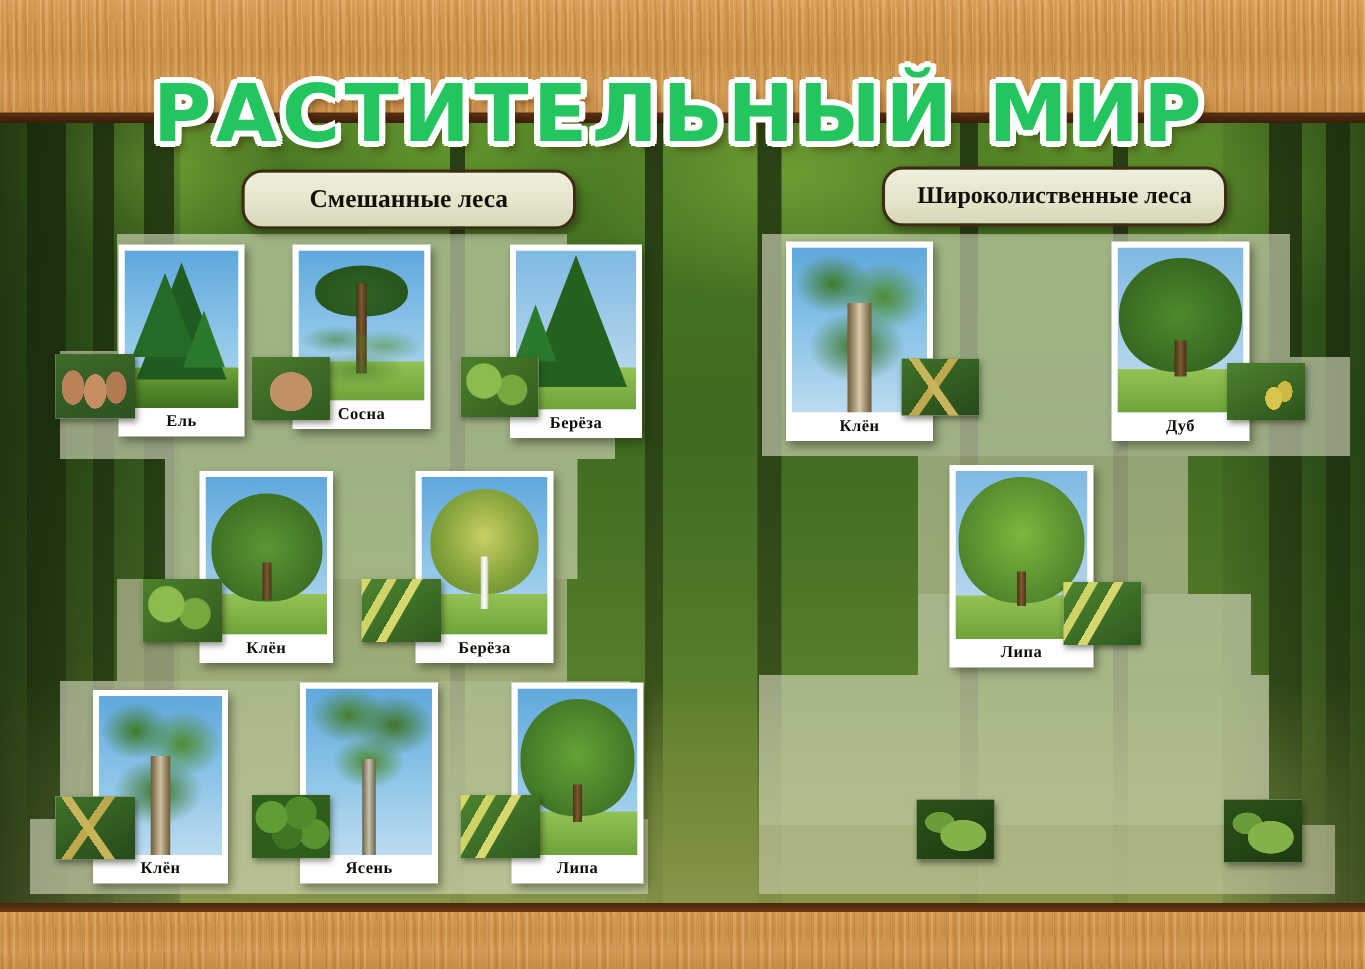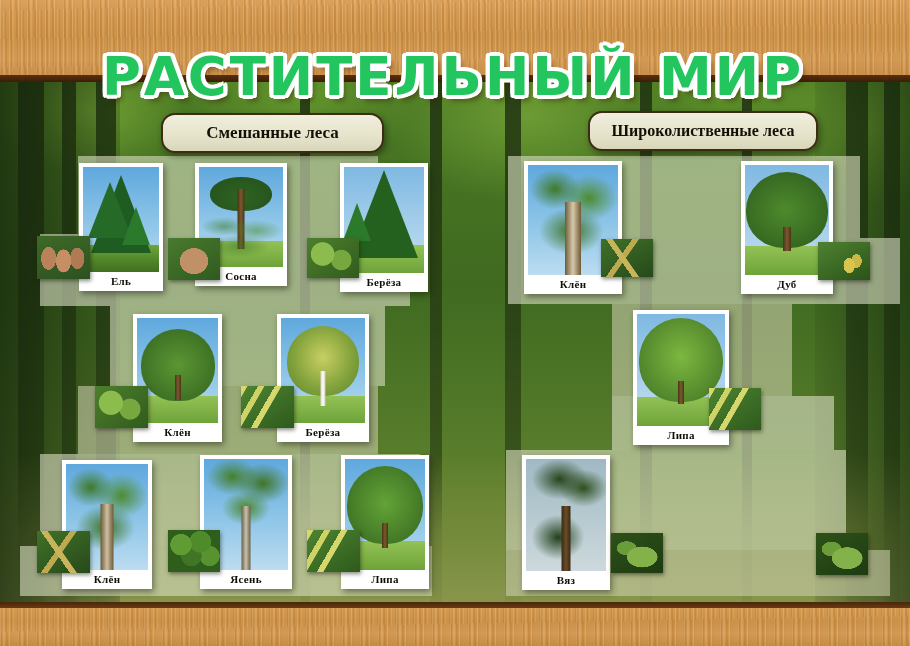--- a/index.html
+++ b/index.html
@@ -340,31 +340,20 @@
         <div class="grass lt"></div>
       <div class="broad" style="width:84px;height:84px;top:4%;background:radial-gradient(ellipse at 50% 46%,#7db83f,#3f7124);"></div>
       <div class="trunkS" style="width:6px;height:20%;bottom:20%;"></div>
     </div>
     <div class="label">Липа</div>
   </div>
   <div class="inset" style="left:709px;top:388px;width:52px;height:42px;">
     <div class="ip catkins"></div>
   </div>
 
-  <div class="card" style="left:522px;top:455px;width:88px;height:135px;">
-    <div class="photo">
-      <div class="sky" style="background:linear-gradient(180deg,#9fb9c4,#cdd9dc);"></div>
-      <div class="branches" style="background:
-          radial-gradient(ellipse 50% 26% at 42% 18%, #27441a, transparent 70%),
-          radial-gradient(ellipse 44% 24% at 72% 26%, #2e4f1e, transparent 70%),
-          radial-gradient(ellipse 46% 28% at 40% 70%, #22401a, transparent 72%);"></div>
-      <div class="trunkS" style="width:9px;height:58%;bottom:0;background:linear-gradient(90deg,#3a2a16,#6b4c26,#3a2a16);"></div>
-    </div>
-    <div class="label">Вяз</div>
-  </div>
   <div class="inset" style="left:611px;top:533px;width:52px;height:40px;">
     <div class="ip elmleaf"></div>
   </div>
 
   <div class="inset" style="left:816px;top:533px;width:52px;height:42px;">
     <div class="ip elmleaf"></div>
   </div>
 
   <div class="wood wood-top"></div>
   <div class="wood wood-bottom"></div>

